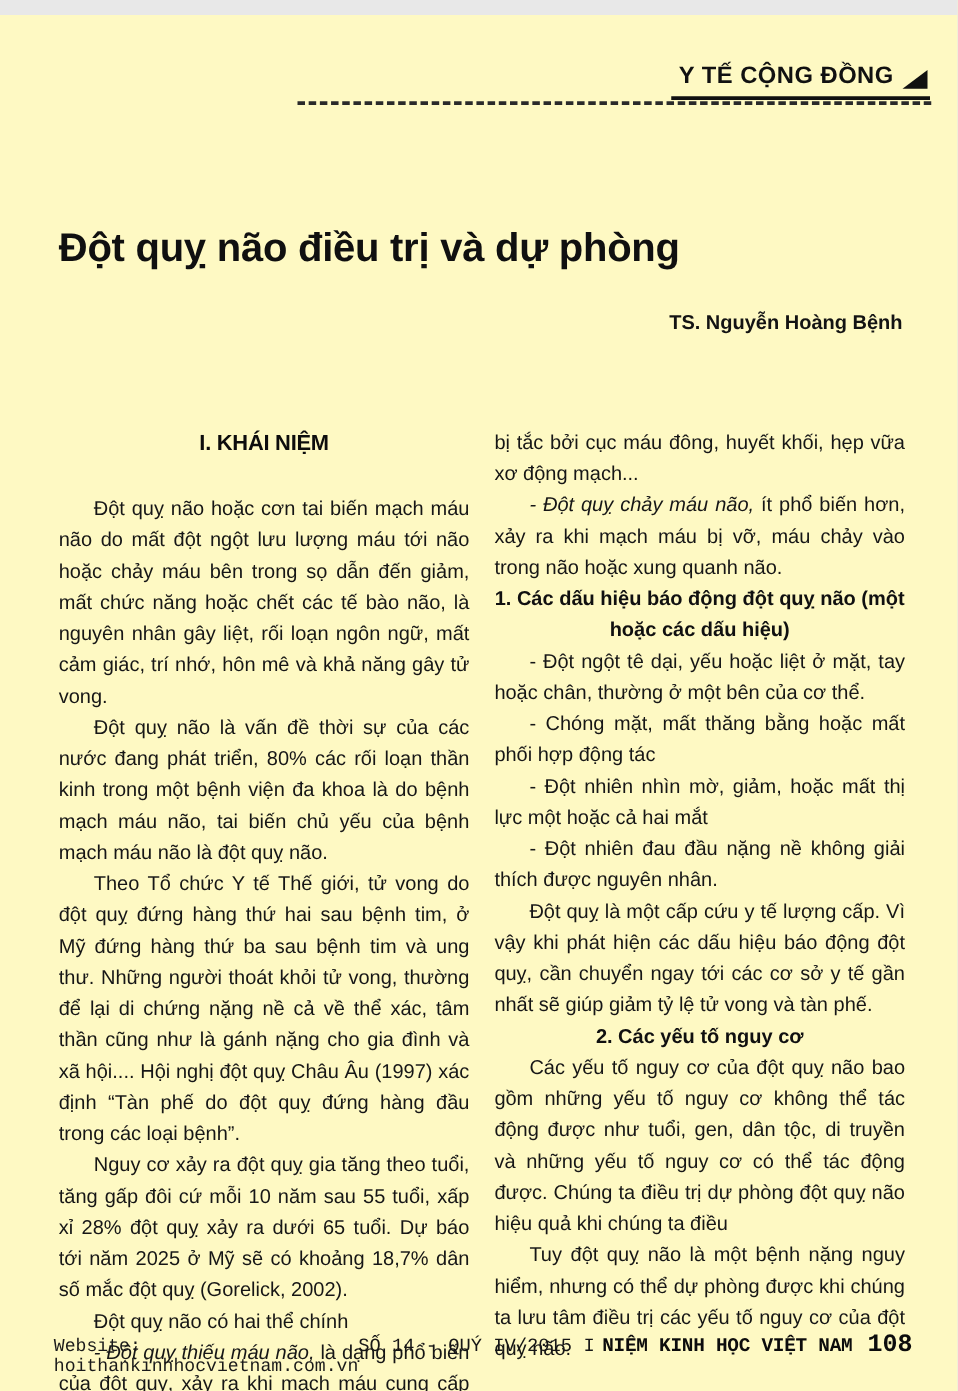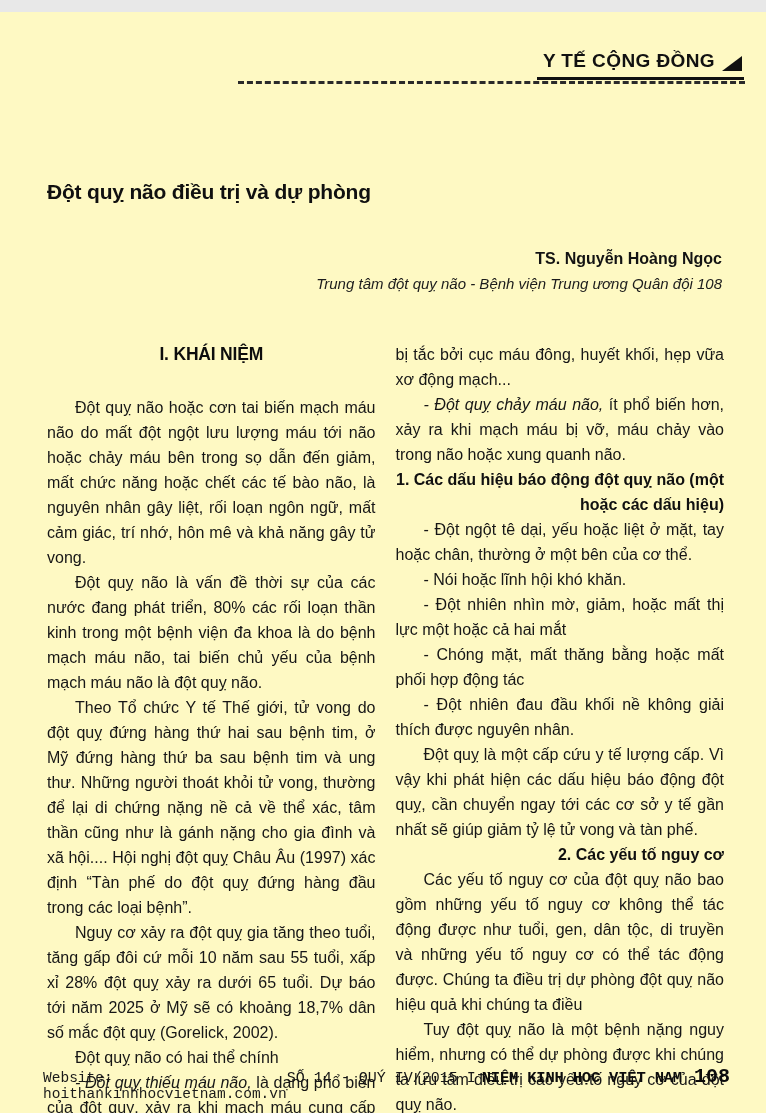--- a/index.html
+++ b/index.html
@@ -35,21 +35,21 @@
     width: 0; height: 0;
     border-left: 20px solid transparent;
     border-bottom: 15px solid #111;
     margin-bottom: 1px;
   }
 
   
   .article-title {
     position: absolute;
     top: 168px; left: 47px; width: 680px;
-    font-size: 21px; font-weight: bold; letter-spacing: -0.2px;
+    font-size: 32px; font-weight: bold; letter-spacing: -0.2px;
     color: #101010;
   }
   .byline {
     position: absolute;
     top: 238px; right: 44px; width: 600px;
     text-align: right;
   }
   .author { font-size: 16px; font-weight: bold; color: #131313; }
   .affiliation { font-size: 15px; font-style: italic; margin-top: 7px; color: #1c1c1c; }
 
@@ -61,21 +61,21 @@
   }
   .col { flex: 1 1 0; min-width: 0; }
   .block {
     font-size: 16px; line-height: 25px;
     text-align: justify; color: #161616;
   }
   .block.heading {
     font-size: 17.5px; font-weight: bold; letter-spacing: -0.2px;
     text-align: center; margin-bottom: 28px; color: #0d0d0d;
   }
-  .block.subheading { font-weight: bold; text-align: right; color: #101010; }
+  .block.subheading { font-weight: bold; text-align: center; color: #101010; }
   .block.para  { text-indent: 28px; }
   .block.flush { text-indent: 0; }
   .lead { font-style: italic; }
 
   
   .footer {
     position: absolute;
     left: 47px; right: 40px; top: 1053px;
     display: flex; justify-content: center; align-items: baseline; font-family: Liberation Mono, monospace;
   }
@@ -91,43 +91,41 @@
 <div class="page">
 
   <div class="header-rule"></div>
   <div class="header-label">
     <span class="label-text">Y TẾ CỘNG ĐỒNG</span>
     <span class="corner-triangle"></span>
   </div>
 
   <h1 class="article-title">Đột quỵ não điều trị và dự phòng</h1>
   <div class="byline">
-    <div class="author">TS. Nguyễn Hoàng Ngọc</div>
-    <div class="affiliation">Trung tâm đột quỵ não - Bệnh viện Trung ương Quân đội 108</div>
+    <div class="author">TS. Nguyễn Hoàng Bệnh</div>
   </div>
 
   <div class="columns">
     <div class="col">
         <p class="block heading">I. KHÁI NIỆM</p>
         <p class="block para">Đột quỵ não hoặc cơn tai biến mạch máu não do mất đột ngột lưu lượng máu tới não hoặc chảy máu bên trong sọ dẫn đến giảm, mất chức năng hoặc chết các tế bào não, là nguyên nhân gây liệt, rối loạn ngôn ngữ, mất cảm giác, trí nhớ, hôn mê và khả năng gây tử vong.</p>
         <p class="block para">Đột quỵ não là vấn đề thời sự của các nước đang phát triển, 80% các rối loạn thần kinh trong một bệnh viện đa khoa là do bệnh mạch máu não, tai biến chủ yếu của bệnh mạch máu não là đột quỵ não.</p>
         <p class="block para">Theo Tổ chức Y tế Thế giới, tử vong do đột quỵ đứng hàng thứ hai sau bệnh tim, ở Mỹ đứng hàng thứ ba sau bệnh tim và ung thư. Những người thoát khỏi tử vong, thường để lại di chứng nặng nề cả về thể xác, tâm thần cũng như là gánh nặng cho gia đình và xã hội.... Hội nghị đột quỵ Châu Âu (1997) xác định “Tàn phế do đột quỵ đứng hàng đầu trong các loại bệnh”.</p>
         <p class="block para">Nguy cơ xảy ra đột quỵ gia tăng theo tuổi, tăng gấp đôi cứ mỗi 10 năm sau 55 tuổi, xấp xỉ 28% đột quỵ xảy ra dưới 65 tuổi. Dự báo tới năm 2025 ở Mỹ sẽ có khoảng 18,7% dân số mắc đột quỵ (Gorelick, 2002).</p>
         <p class="block para">Đột quỵ não có hai thể chính</p>
         <p class="block para"><em class="lead">- Đột quỵ thiếu máu não,</em> là dạng phổ biến của đột quỵ, xảy ra khi mạch máu cung cấp cho não</p>
       </div>
     <div class="col">
         <p class="block flush">bị tắc bởi cục máu đông, huyết khối, hẹp vữa xơ động mạch...</p>
         <p class="block para"><em class="lead">- Đột quỵ chảy máu não,</em> ít phổ biến hơn, xảy ra khi mạch máu bị vỡ, máu chảy vào trong não hoặc xung quanh não.</p>
         <p class="block subheading">1. Các dấu hiệu báo động đột quỵ não (một hoặc các dấu hiệu)</p>
         <p class="block para">- Đột ngột tê dại, yếu hoặc liệt ở mặt, tay hoặc chân, thường ở một bên của cơ thể.</p>
-        <p class="block para">- Nói hoặc lĩnh hội khó khăn.</p>
+        <p class="block para">- Chóng mặt, mất thăng bằng hoặc mất phối hợp động tác</p>
         <p class="block para">- Đột nhiên nhìn mờ, giảm, hoặc mất thị lực một hoặc cả hai mắt</p>
-        <p class="block para">- Chóng mặt, mất thăng bằng hoặc mất phối hợp động tác</p>
-        <p class="block para">- Đột nhiên đau đầu khối nề không giải thích được nguyên nhân.</p>
+        <p class="block para">- Đột nhiên đau đầu nặng nề không giải thích được nguyên nhân.</p>
         <p class="block para">Đột quỵ là một cấp cứu y tế lượng cấp. Vì vậy khi phát hiện các dấu hiệu báo động đột quỵ, cần chuyển ngay tới các cơ sở y tế gần nhất sẽ giúp giảm tỷ lệ tử vong và tàn phế.</p>
         <p class="block subheading">2. Các yếu tố nguy cơ</p>
         <p class="block para">Các yếu tố nguy cơ của đột quỵ não bao gồm những yếu tố nguy cơ không thể tác động được như tuổi, gen, dân tộc, di truyền và những yếu tố nguy cơ có thể tác động được. Chúng ta điều trị dự phòng đột quỵ não hiệu quả khi chúng ta điều</p>
         <p class="block para">Tuy đột quỵ não là một bệnh nặng nguy hiểm, nhưng có thể dự phòng được khi chúng ta lưu tâm điều trị các yếu tố nguy cơ của đột quỵ não.</p>
       </div>
   </div>
 
   <div class="footer">
     <span class="footer-website">Website: hoithankinhhocvietnam.com.vn</span>
     <span class="footer-right">

